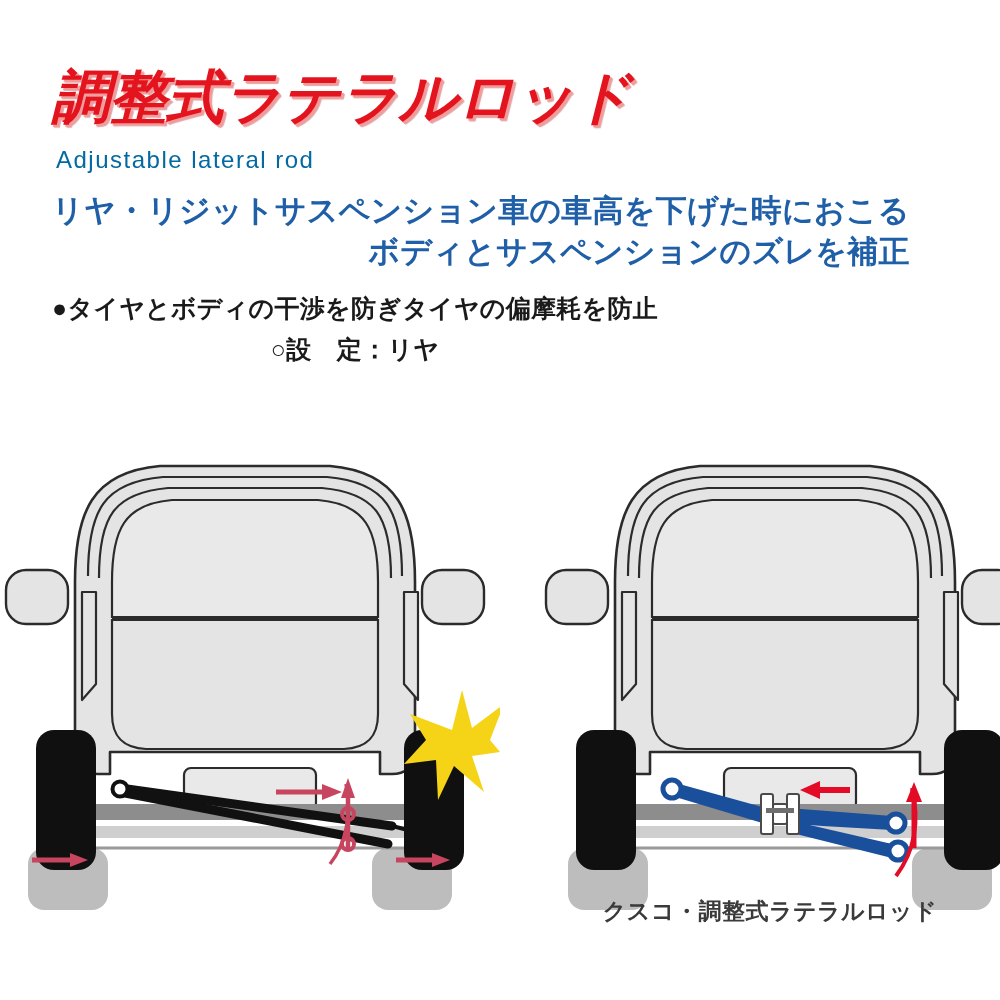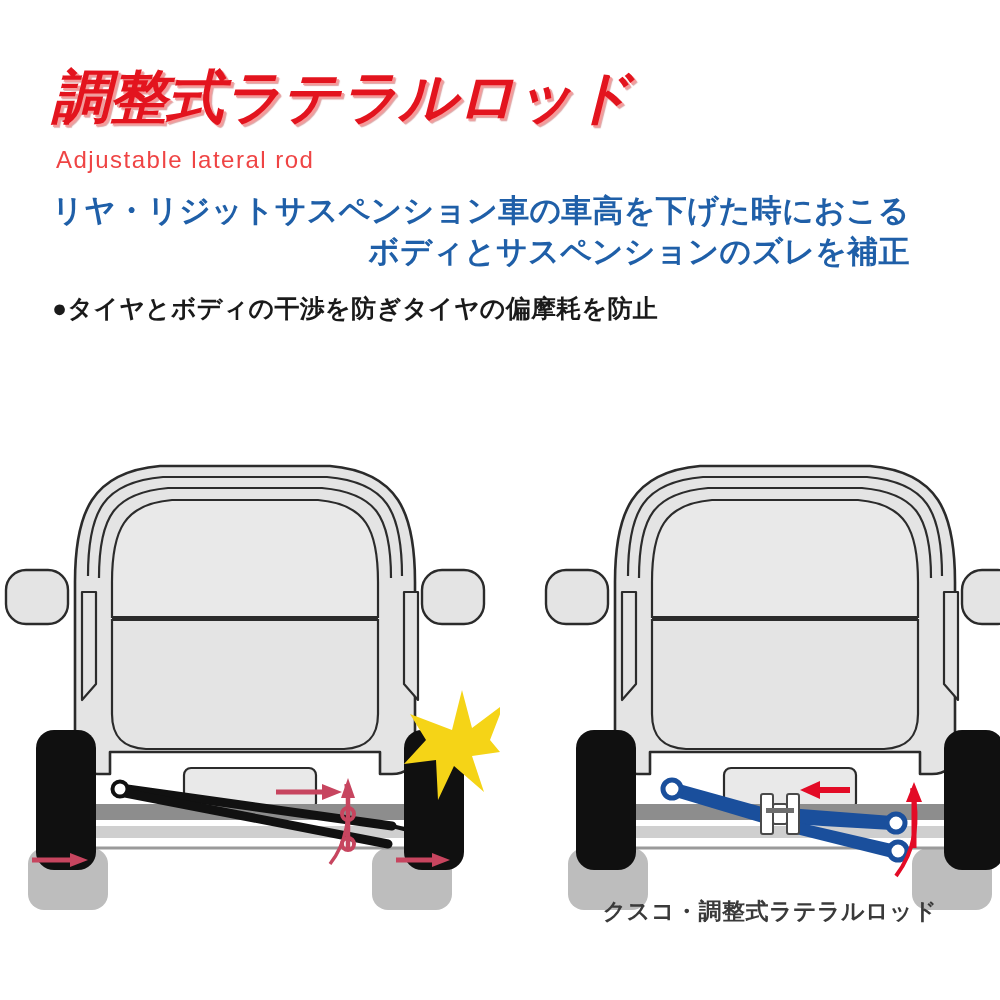--- a/index.html
+++ b/index.html
@@ -14,21 +14,21 @@
   .head{position:absolute;left:0;top:0;width:1000px;}
   .title{
     position:absolute;left:52px;top:68px;
     font-size:58px;font-weight:bold;font-style:italic;
     color:#e3141e;letter-spacing:-1px;line-height:1;
     white-space:nowrap;
     text-shadow:2px 2px 0 #f59a9a, 3px 3px 1px rgba(160,0,0,.35);
   }
   .subtitle{
     position:absolute;left:56px;top:146px;
-    font-size:24px;color:#ef4444;letter-spacing:1.5px;
+    font-size:24px;color:#0369a1;letter-spacing:1.5px;
     font-weight:400;white-space:nowrap;
   }
   .lead{
     position:absolute;left:52px;top:190px;
     font-size:31px;color:#1f5fa8;font-weight:bold;
     line-height:1.33;white-space:pre-line;letter-spacing:.2px;text-align:right;
   }
   .bullets{
     position:absolute;left:52px;top:288px;
     font-size:25px;color:#1a1a1a;font-weight:bold;
@@ -52,20 +52,21 @@
 
 <div id="page">
 
   <div class="head">
     <div class="title">調整式ラテラルロッド</div>
     <div class="subtitle">Adjustable lateral rod</div>
     <div class="lead">リヤ・リジットサスペンション車の車高を下げた時におこる
 ボディとサスペンションのズレを補正</div>
     <div class="bullets">
       <div>●タイヤとボディの干渉を防ぎタイヤの偏摩耗を防止</div>
+      <div>○設　定：リヤ</div>
     </div>
   </div>
 
   <div class="illus">
 
     <div class="car-wrap left">
       <svg class="car-svg" viewBox="0 0 500 470" xmlns="http://www.w3.org/2000/svg">
         <g>
           <rect x="28" y="396" width="80" height="62" rx="16" fill="#bdbdbd"></rect>
           <rect x="372" y="396" width="80" height="62" rx="16" fill="#bdbdbd"></rect>

